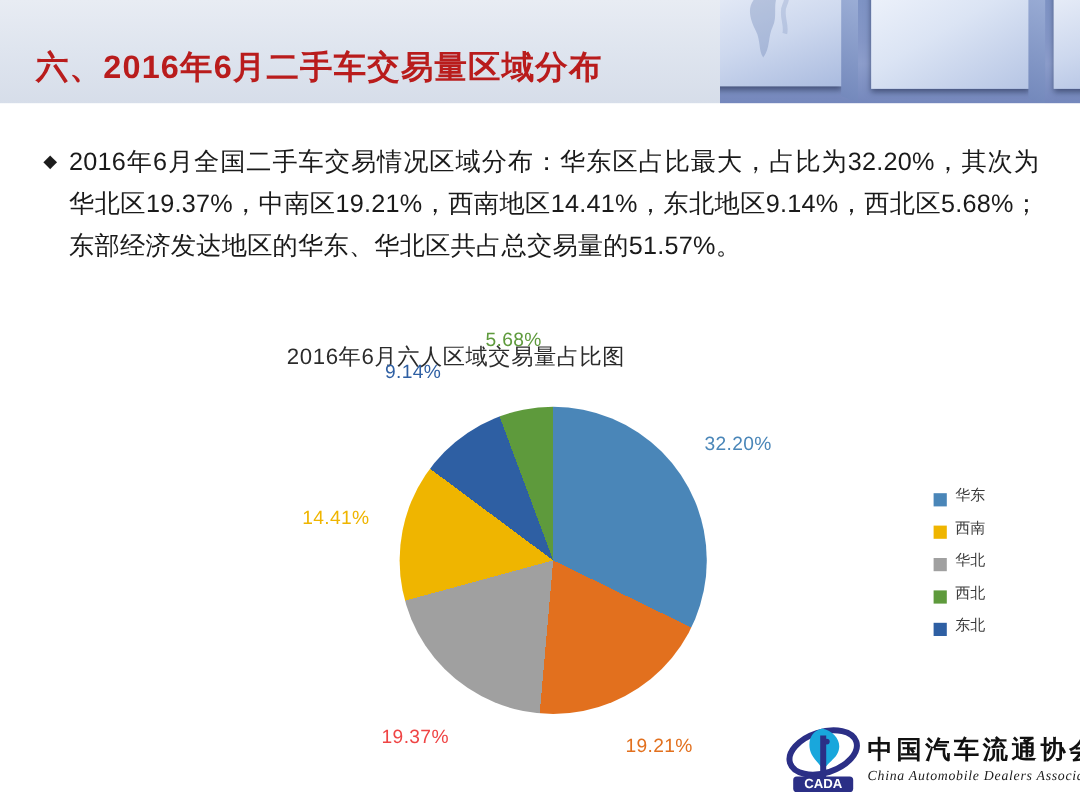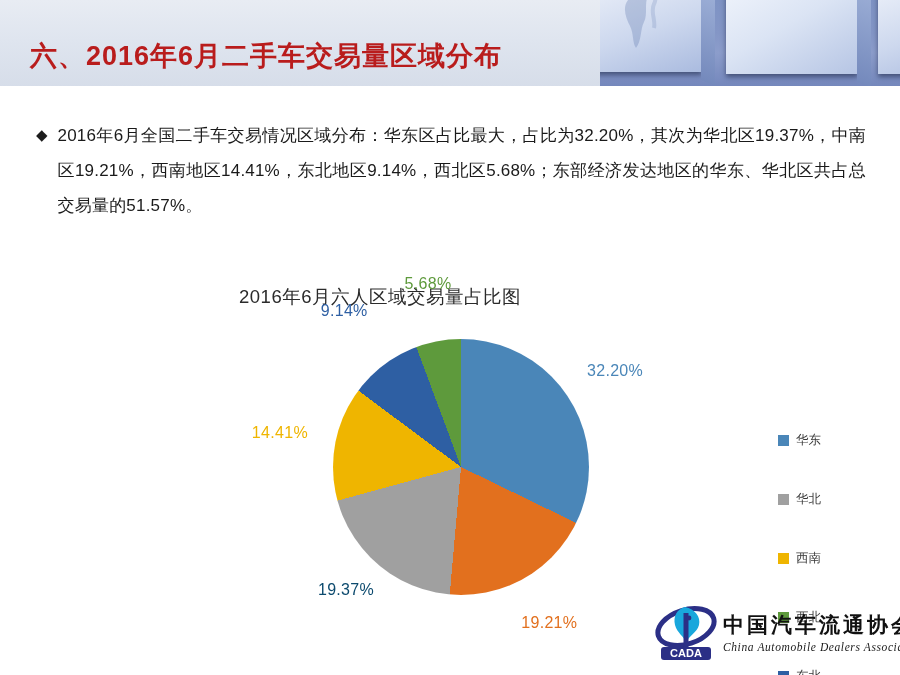--- a/index.html
+++ b/index.html
@@ -107,21 +107,21 @@
   }
   #bullet-marker {
     flex: 0 0 auto;
     font-size: 15px;
     line-height: 34px;
     color: #1c1c1c;
     margin-right: 10px;
   }
   #bullet-text {
     flex: 1 1 auto;
-    font-size: 17px;
+    font-size: 21px;
     line-height: 35px;
     color: #1a1a1a;
     text-align: justify;
     letter-spacing: .2px;
   }
 
   
   #chart-area {
     position: absolute;
     left: 0;
@@ -163,23 +163,22 @@
 
   
   #legend {
     position: absolute;
     left: 778px;
     top: 133px;
     width: 100px;
   }
   .legend-item {
     display: flex;
-    align-items: center;
+    align-items: flex-end;
     height: 27px;
-    margin-top: 32px;
   }
   .legend-swatch {
     width: 11px;
     height: 11px;
     flex: 0 0 auto;
     margin-right: 7px;
   }
   .legend-label {
     font-size: 12.5px;
     color: #3a3a3a;
@@ -261,38 +260,38 @@
   </div>
 
   <div id="chart-area">
 
     <div id="chart-title">2016年6月六人区域交易量占比图</div>
 
     <div id="pie-wrap">
       <div id="pie" style="background: conic-gradient(rgb(74, 134, 184) 0deg, rgb(74, 134, 184) 115.908deg, rgb(226, 112, 30) 115.908deg, rgb(226, 112, 30) 185.057deg, rgb(160, 160, 160) 185.057deg, rgb(160, 160, 160) 254.783deg, rgb(239, 181, 0) 254.783deg, rgb(239, 181, 0) 306.653deg, rgb(46, 95, 163) 306.653deg, rgb(46, 95, 163) 339.554deg, rgb(94, 154, 60) 339.554deg, rgb(94, 154, 60) 360deg);"></div>
     <div class="slice-label" style="color: rgb(74, 134, 184); left: 282.064px; top: 31.5587px; transform: translate(-50%, -50%); text-align: right;">32.20%</div>
         <div class="slice-label" style="color: rgb(226, 112, 30); left: 216.289px; top: 283.941px; transform: translate(-50%, -50%); text-align: center;">19.21%</div>
-        <div class="slice-label" style="color: #0c4a6e; left: 13.0042px; top: 251px; transform: translate(-50%, -50%);">19.37%</div>
+        <div class="slice-label" style="color: #ef4444; left: 13.0042px; top: 276px; transform: translate(-50%, -50%);">19.37%</div>
         <div class="slice-label" style="color: rgb(239, 181, 0); left: -53.1045px; top: 93.7213px; transform: translate(-50%, -50%);">14.41%</div>
         <div class="slice-label" style="color: rgb(46, 95, 163); left: 11.1923px; top: -27.5942px; transform: translate(-50%, -50%);">9.14%</div>
         <div class="slice-label" style="color: rgb(94, 154, 60); left: 95.0598px; top: -54.6535px; transform: translate(-50%, -50%);">5.68%</div>
       </div>
 
     <div id="legend">
         <div class="legend-item">
           <span class="legend-swatch" style="background: rgb(74, 134, 184);"></span>
           <span class="legend-label">华东</span>
         </div>
         <div class="legend-item">
+          <span class="legend-swatch" style="background: rgb(239, 181, 0);"></span>
+          <span class="legend-label">西南</span>
+        </div>
+        <div class="legend-item">
           <span class="legend-swatch" style="background: rgb(160, 160, 160);"></span>
           <span class="legend-label">华北</span>
-        </div>
-        <div class="legend-item">
-          <span class="legend-swatch" style="background: rgb(239, 181, 0);"></span>
-          <span class="legend-label">西南</span>
         </div>
         <div class="legend-item">
           <span class="legend-swatch" style="background: rgb(94, 154, 60);"></span>
           <span class="legend-label">西北</span>
         </div>
         <div class="legend-item">
           <span class="legend-swatch" style="background: rgb(46, 95, 163);"></span>
           <span class="legend-label">东北</span>
         </div>
       </div>

